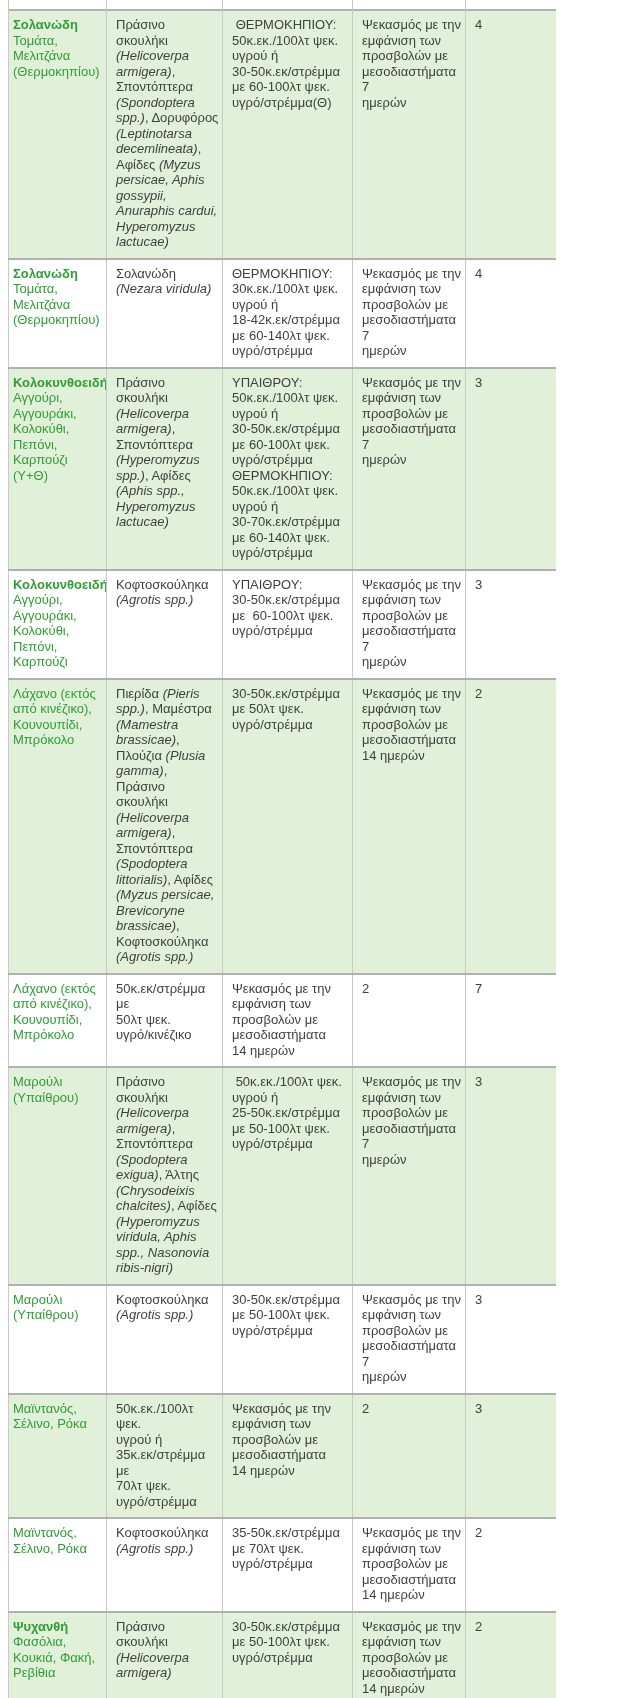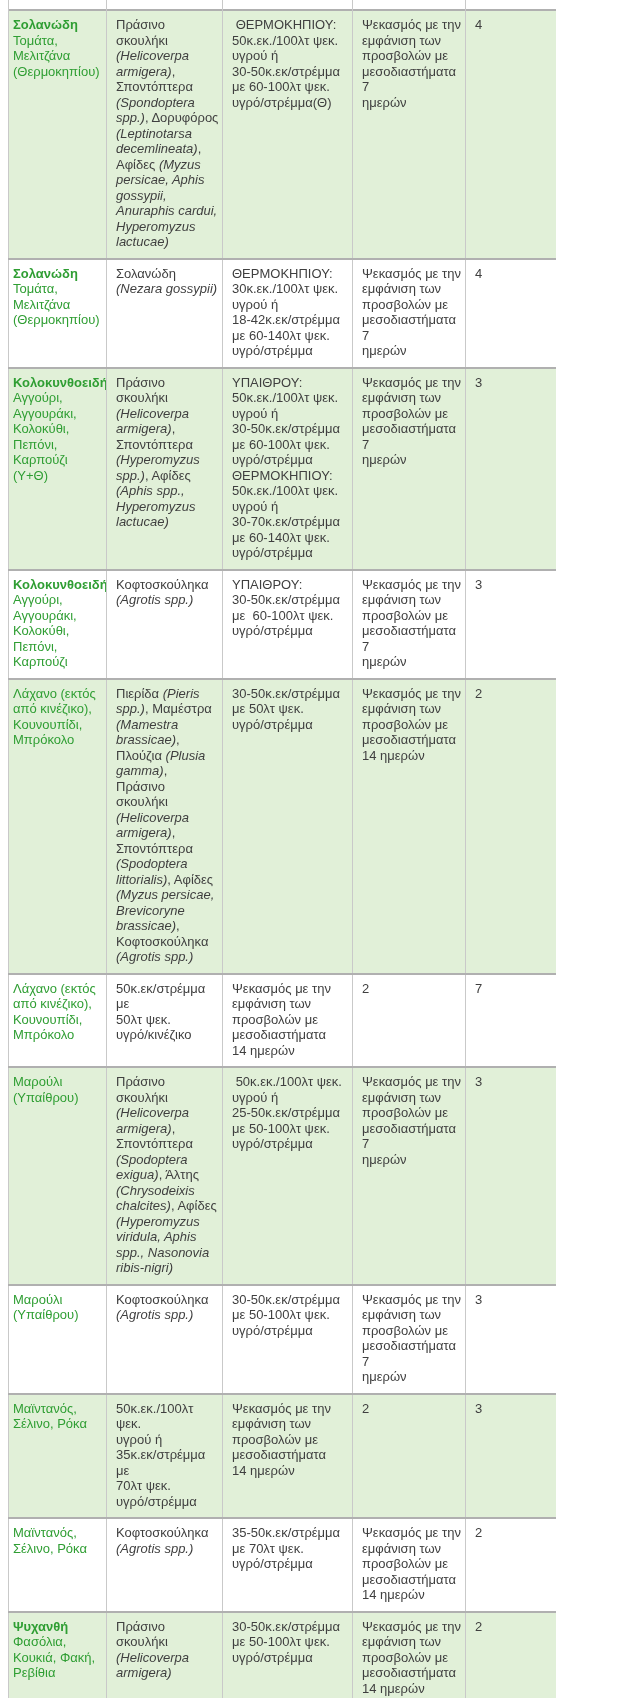--- a/index.html
+++ b/index.html
@@ -68,21 +68,21 @@
 ημερών</div>
     <div class="cell num-cell">4</div>
     <div class="cell num-cell">3</div>
   </div>
 
   <div class="row">
     <div class="cell crop-cell"><span class="crop-title">Σολανώδη</span>
 Τομάτα,
 Μελιτζάνα
 (Θερμοκηπίου)</div>
-    <div class="cell pest-cell"><span>Σολανώδη </span><span class="sci">(Nezara gossypii)</span></div>
+    <div class="cell pest-cell"><span>Σολανώδη </span><span class="sci">(Nezara viridula)</span></div>
     <div class="cell dose-cell">ΘΕΡΜΟΚΗΠΙΟΥ:
 30κ.εκ./100λτ ψεκ.
 υγρού ή
 18-42κ.εκ/στρέμμα
 με 60-140λτ ψεκ.
 υγρό/στρέμμα</div>
     <div class="cell application-cell">Ψεκασμός με την
 εμφάνιση των
 προσβολών με
 μεσοδιαστήματα 7

